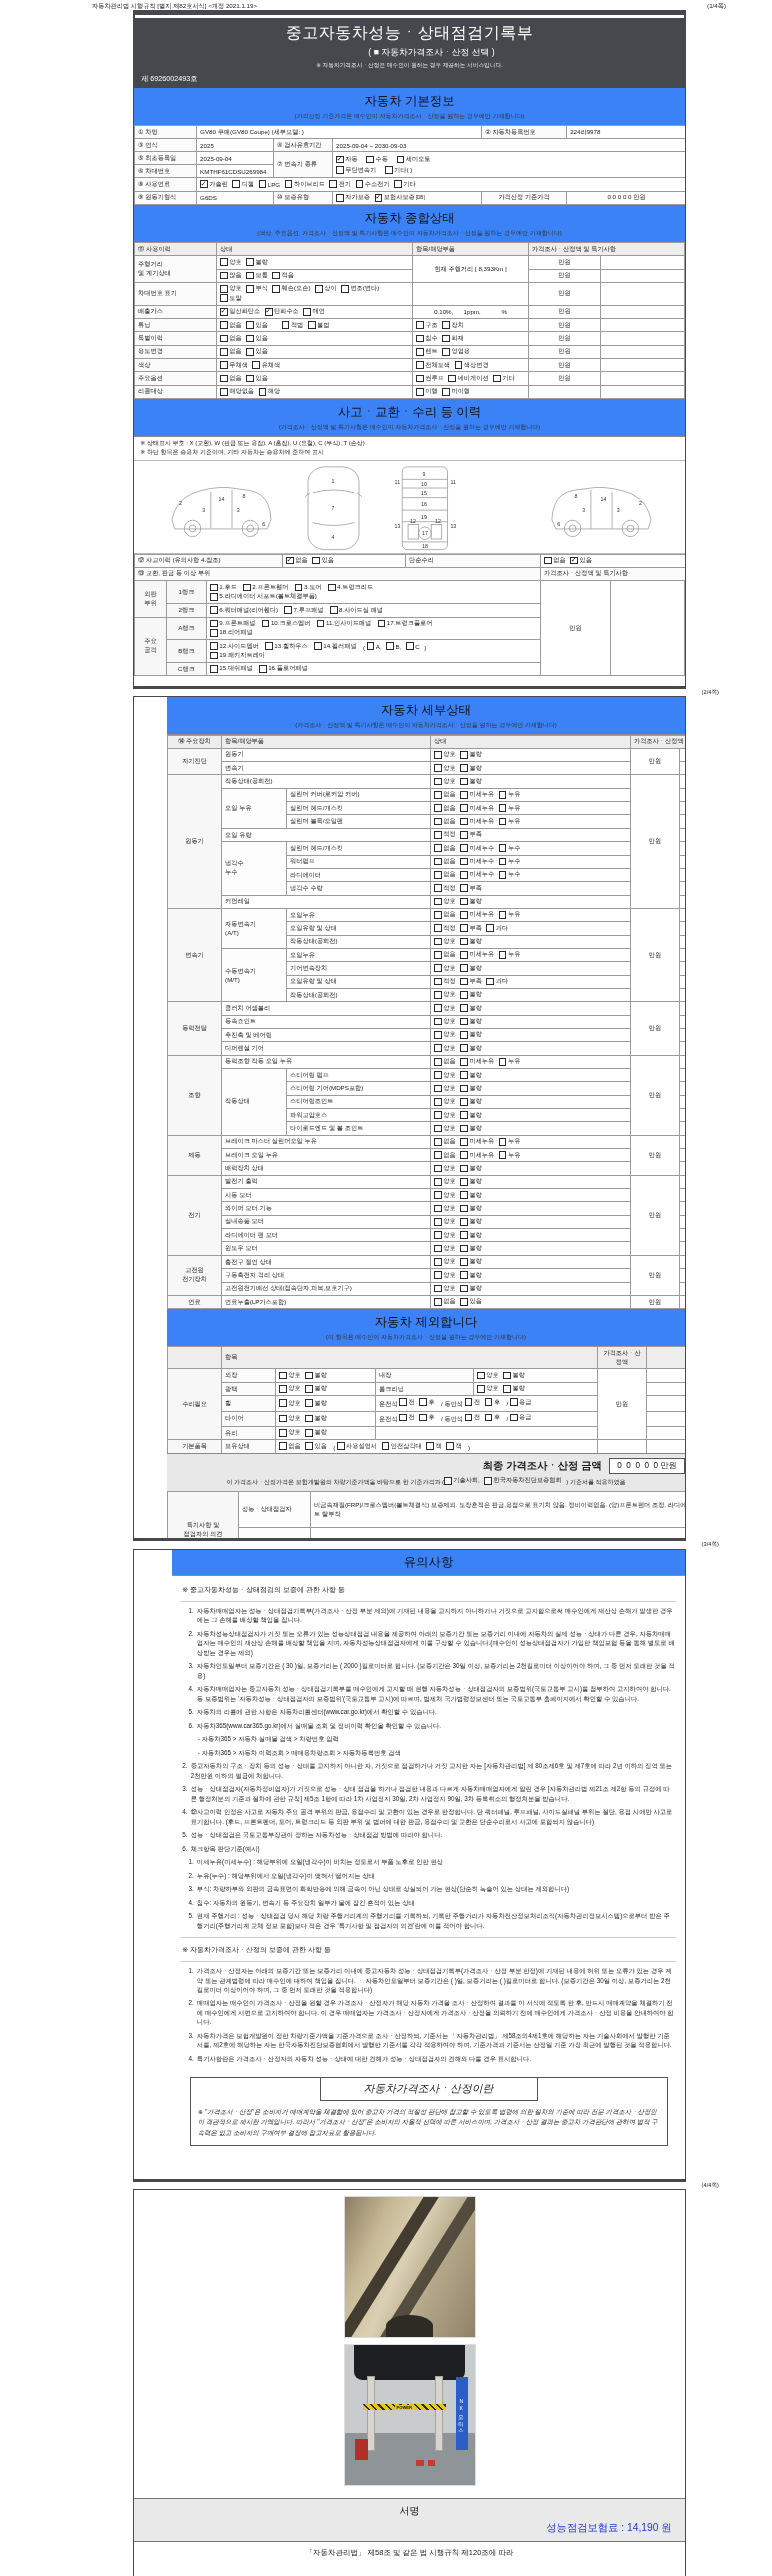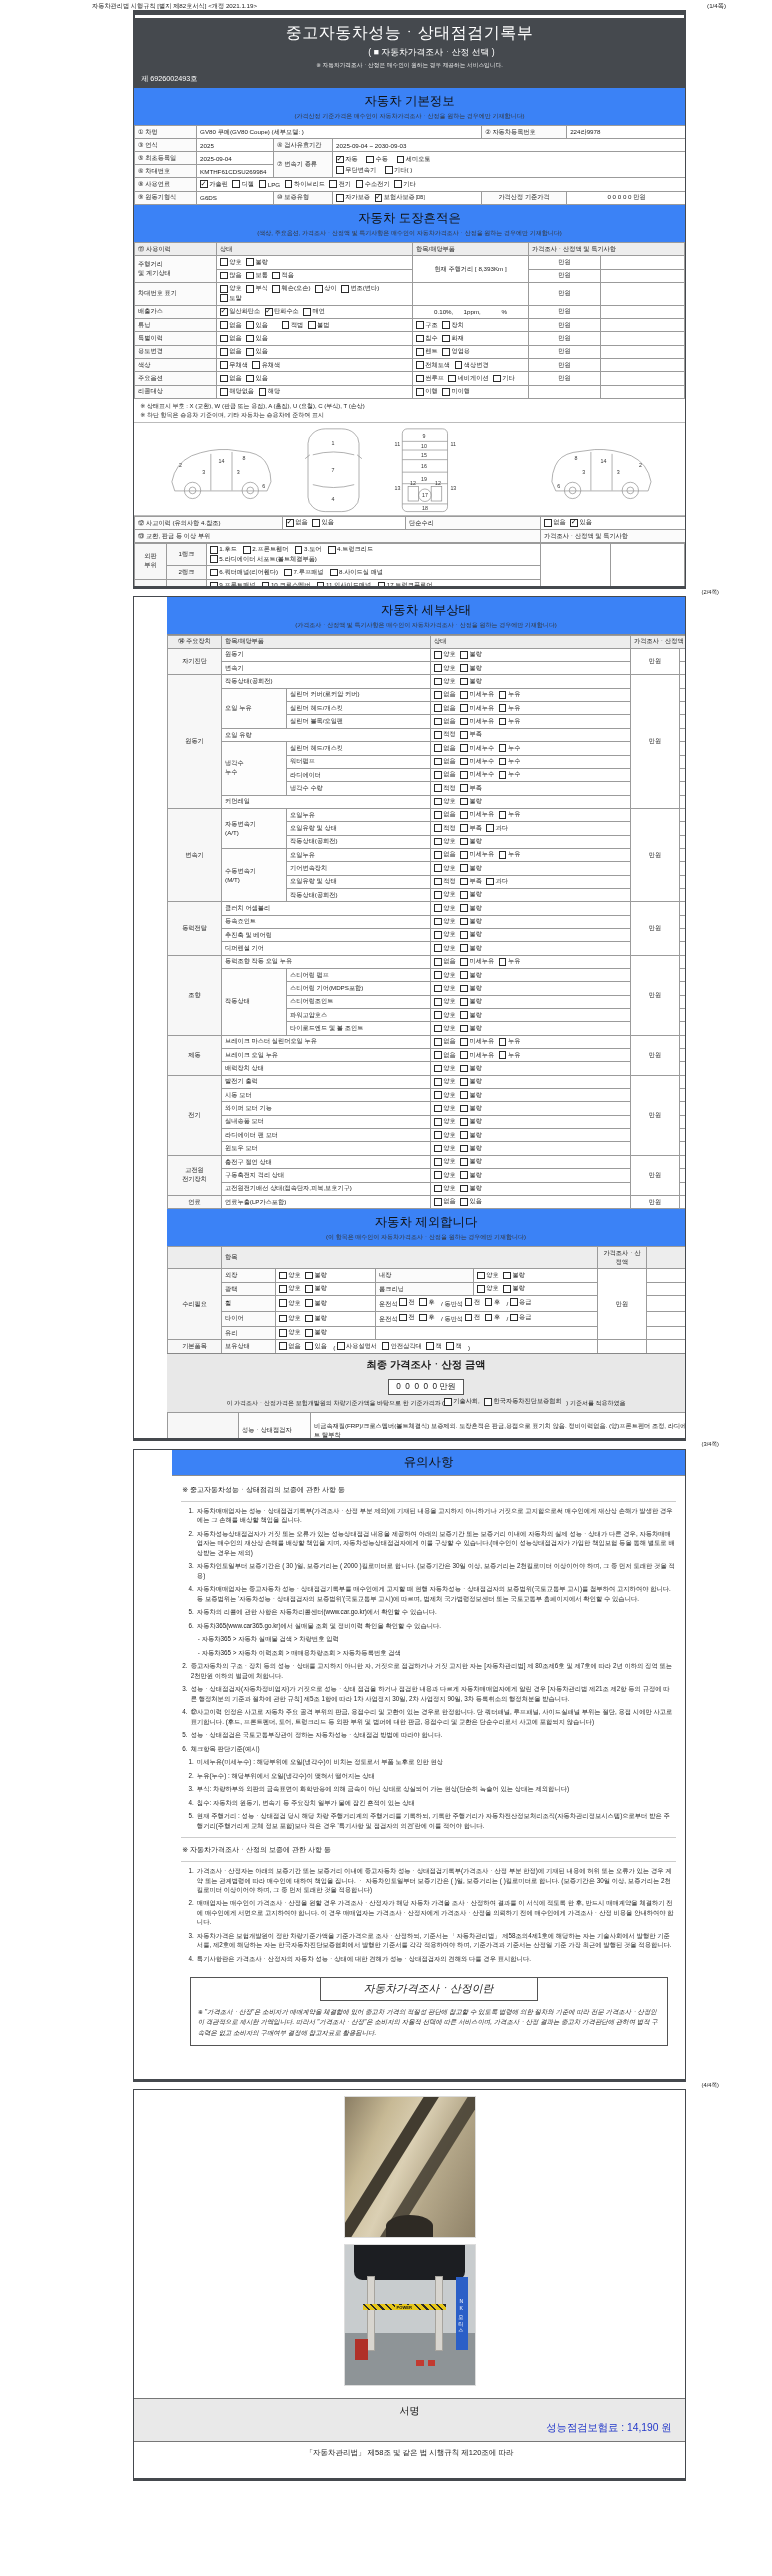--- a/index.html
+++ b/index.html
@@ -2,21 +2,21 @@
 <html style="font-size:8.2px"><head>
 <meta charset="utf-8">
 <style>
   html,body{margin:0;padding:0;}
   body{width:773px;height:2576px;overflow:hidden;background:#fff;
        font-family:"Liberation Sans","DejaVu Sans",sans-serif;color:#1a1a1a;position:relative;}
   .topmeta{position:absolute;top:2.1px;left:92px;right:47px;display:flex;justify-content:space-between;
            font-size:6.2px;color:#222;}
   .doc{width:553px;margin:10.3px 0 0 133px;}
   .sheet{border:1.5px solid #45494e;border-bottom-width:3.1px;box-sizing:border-box;overflow:hidden;background:#fff;}
-  .s1{height:579px;}
+  .s1{height:679px;}
   .s2{height:845px;padding-left:33px;}
   .s3{height:633px;padding-left:38px;}
   .s4{height:392px;}
   .pgmark{height:7.2px;line-height:7.2px;font-size:5.7px;text-align:right;margin-right:-33px;color:#222;}
   
   .darkhead{background:#45494e;color:#fff;position:relative;padding:4.1px 0 3.1px 0;}
   .wstrip{height:2.6px;background:#fff;margin:0 1px 5.2px 1px;}
   .h-title{text-align:center;font-size:16px;letter-spacing:0.5px;}
   .h-sub{text-align:center;font-size:8.8px;margin-top:3.1px;padding-left:44px;}
   .h-note{text-align:center;font-size:5.7px;margin-top:2.6px;color:#eee;}
@@ -43,21 +43,21 @@
   .sfx{font-size:4.6px;margin-left:1px;}
   .wrapbox{display:flex;flex-wrap:wrap;gap:1.5px 4.1px;max-width:139px;}
   
   .accnotes{padding:2.6px 6.2px;border-bottom:0.5px solid #bbb;font-size:6px;line-height:1.5;}
   .diagram{padding:2.1px 0 1px 0;text-align:center;border-bottom:0.5px solid #bbb;}
   .diagram svg{display:block;margin:0 auto;}
   .dg{stroke:#8a8a8a;fill:none;stroke-width:1.4;}
   .dgt{font-size:11px;fill:#333;}
   
   .finalbar{background:#e8e8e8;border-top:0.5px solid #888;border-bottom:0.5px solid #888;text-align:center;padding:3.6px 0 3.1px 0;margin-top:-0.5px;}
-  .fp-line{display:flex;justify-content:space-between;align-items:center;gap:7.2px;flex-direction:column;}
+  .fp-line{display:flex;justify-content:flex-end;align-items:center;gap:7.2px;}
   .fp-label{font-size:10.3px;font-weight:bold;}
   .fp-box{border:0.5px solid #555;background:#fff;padding:1.5px 7.2px;font-size:8.2px;white-space:pre;}
   .fp-note{font-size:6px;margin-top:2.6px;}
   
   .n-wrap{padding:3.1px 9.3px 2.1px 9.3px;}
   .n-sub{font-size:7px;padding:5.2px 1px 6.2px 1px;border-bottom:0.5px solid #ccc;margin-bottom:3.1px;}
   .n-item{display:flex;gap:3.1px;margin:4.1px 0;font-size:6.3px;line-height:1.5;}
   .n-item .n-n{flex:0 0 auto;}
   .lv0{margin-left:1px;}
   .lv1{margin-left:7.2px;}
@@ -212,21 +212,21 @@
                 <span class="cbl">보험사보증</span>
                 <span class="sfx">[DB]</span>
               </span></td>
             <td class="lbl c">가격산정 기준가격</td>
             <td class="c prewrap">0 0 0 0 0 만원</td>
           </tr>
         </tbody>
       </table>
 
     <div class="secbar">
-      <div class="sec-title">자동차 도장흔적은</div>
+      <div class="sec-title">자동차 종합상태</div>
       <div class="sec-sub">(색상, 주요옵션, 가격조사ㆍ산정액 및 특기사항은 매수인이 자동차가격조사ㆍ산정을 원하는 경우에만 기재합니다)</div>
     </div>
     <table id="t-comp">
         <colgroup>
           <col style="width:82px">
           <col style="width:196px">
           <col style="width:116px">
           <col style="width:72px">
           <col style="width:84px">
         </colgroup>
@@ -424,20 +424,24 @@
               </span><span class="opt">
                 <i class="cb"></i>
                 <span class="cbl">미이행</span>
               </span></td>
             <td class="price"></td>
             <td class="extra"></td>
           </tr>
         </tbody>
       </table>
 
+    <div class="secbar">
+      <div class="sec-title">사고ㆍ교환ㆍ수리 등 이력</div>
+      <div class="sec-sub">(가격조사ㆍ산정액 및 특기사항은 매수인이 자동차가격조사ㆍ산정을 원하는 경우에만 기재합니다)</div>
+    </div>
     <div class="accnotes">
       <div>※ 상태표시 부호 : X (교환), W (판금 또는 용접), A (흠집), U (요철), C (부식), T (손상)</div>
       <div>※ 하단 항목은 승용차 기준이며, 기타 자동차는 승용차에 준하여 표시</div>
     </div>
 
     <div class="diagram">
       <svg width="520" height="89" viewBox="0 0 1040 185">
 
         <g>
           <path class="dg" d="M25,118 Q32,80 66,64 Q104,49 142,51 L187,57 Q215,63 224,85 Q231,100 231,118 L223,137 L31,137 Z"></path>

